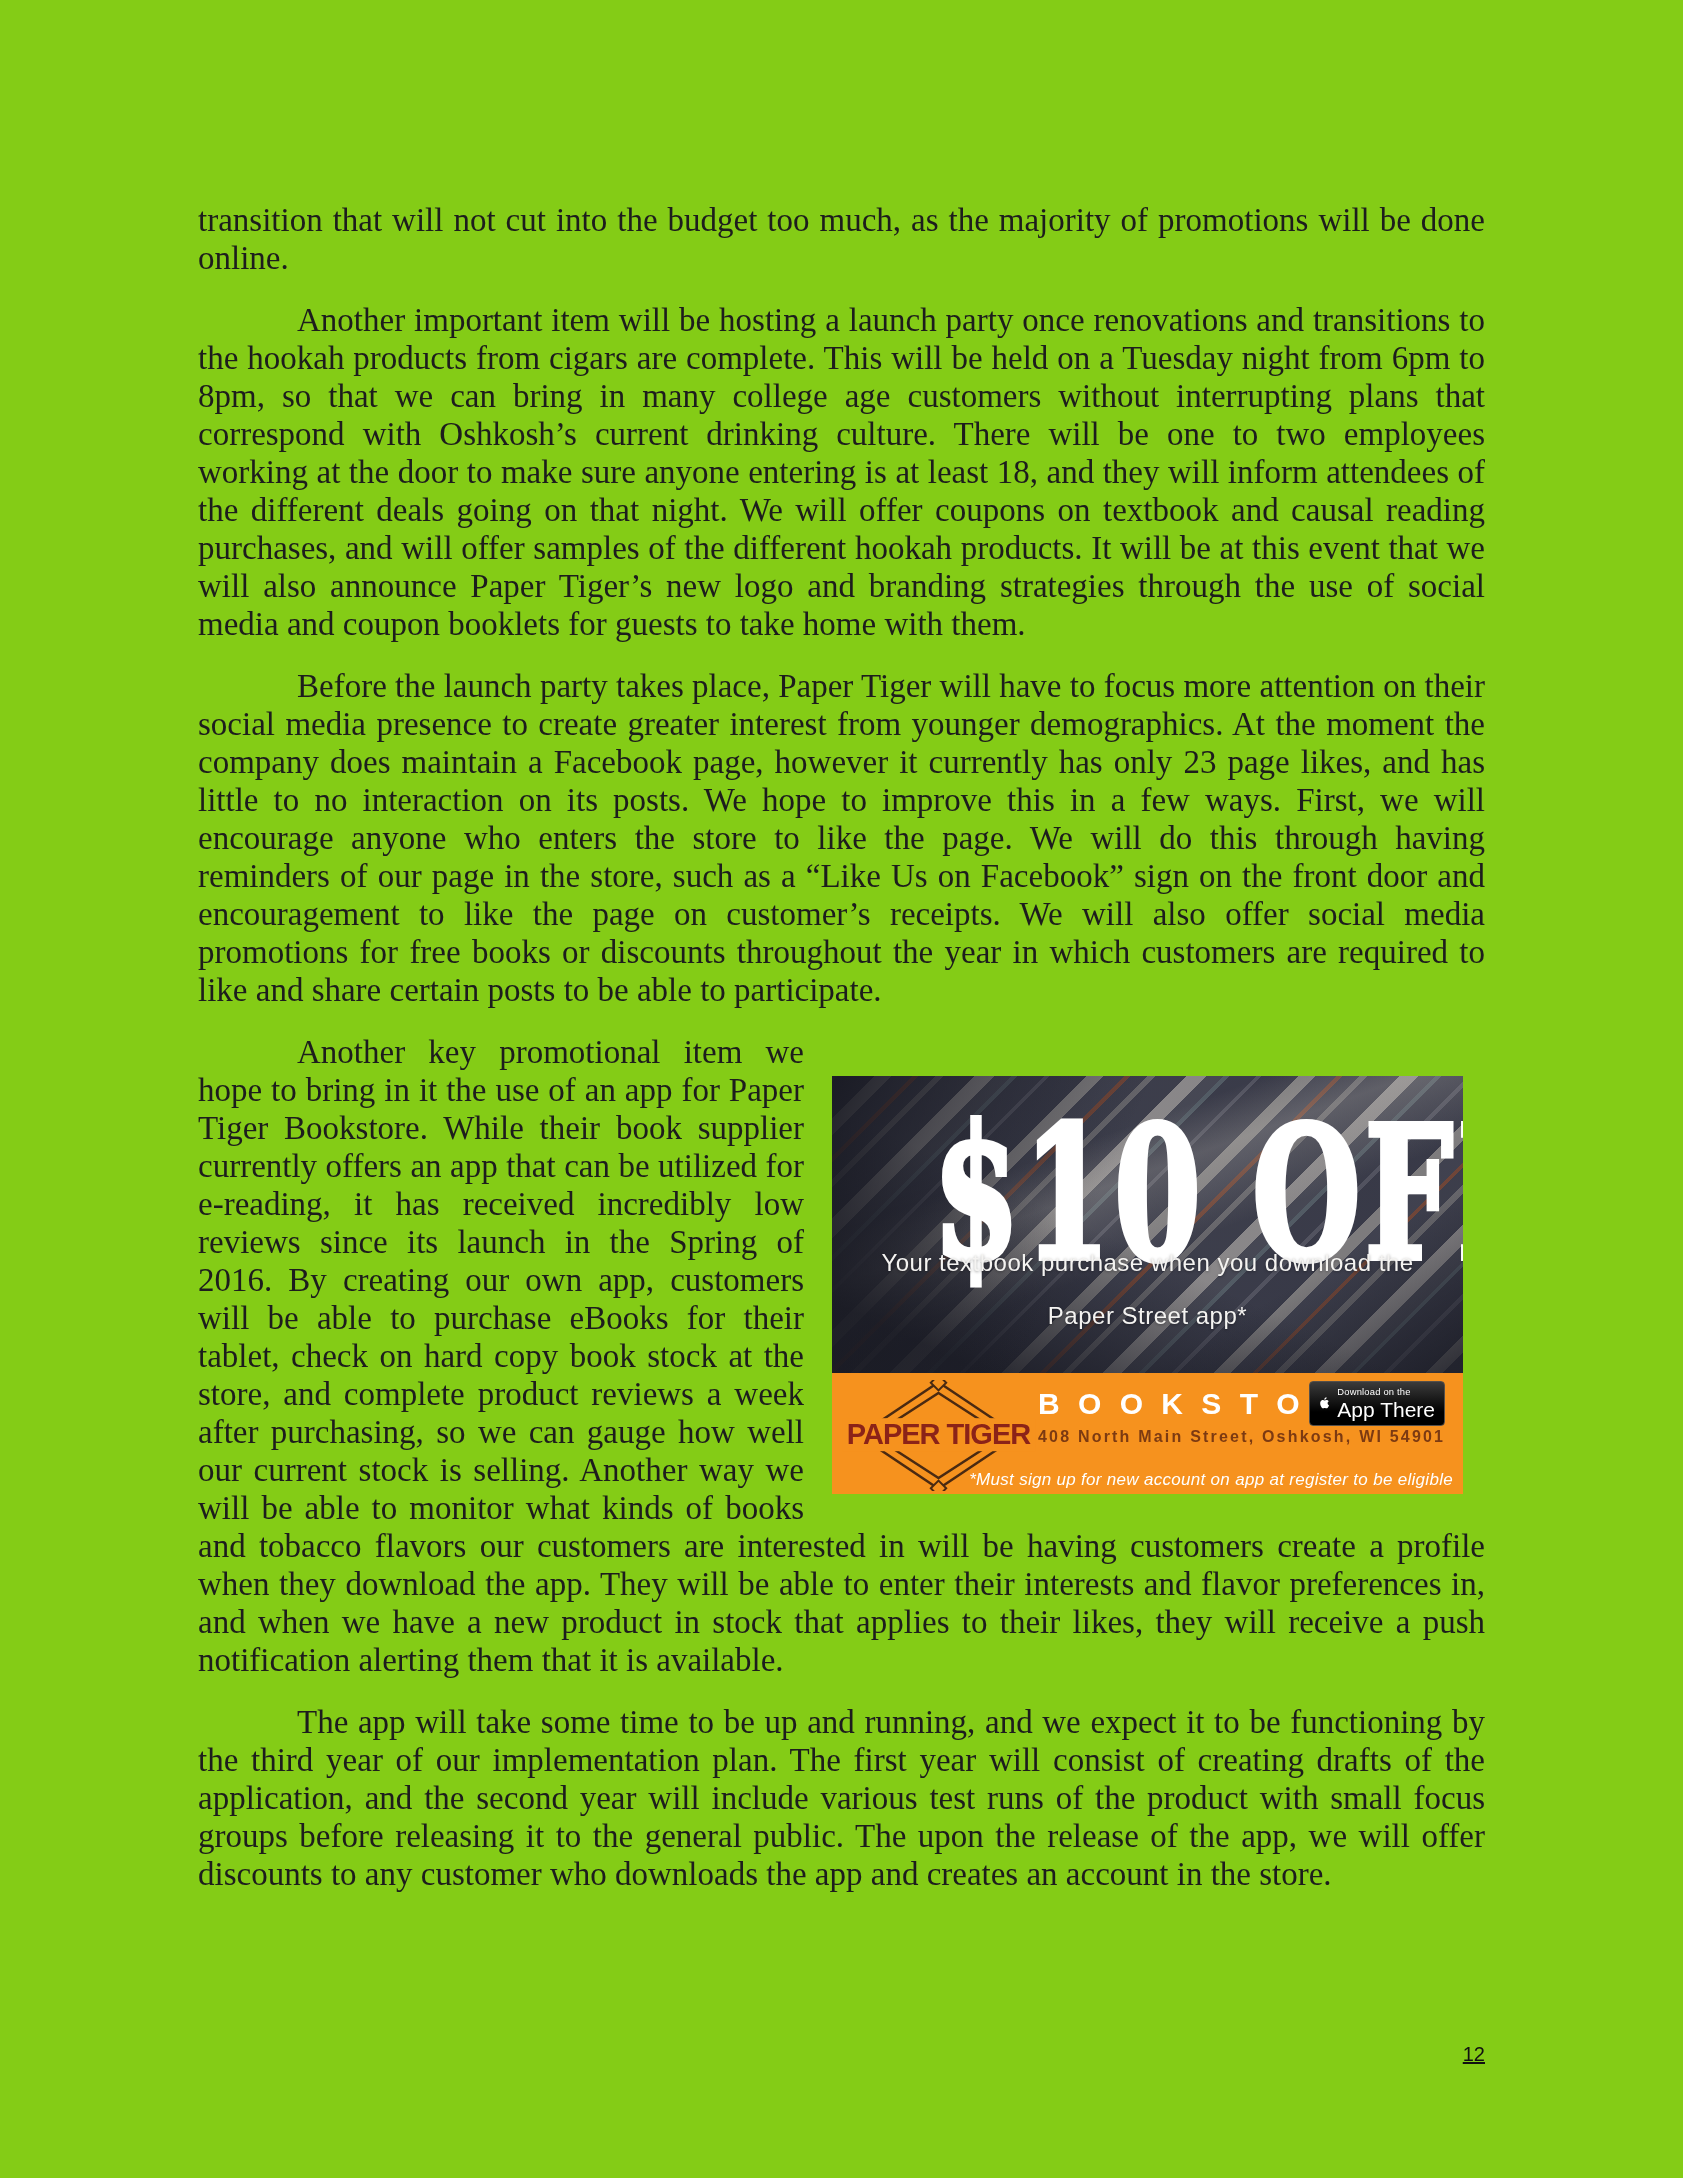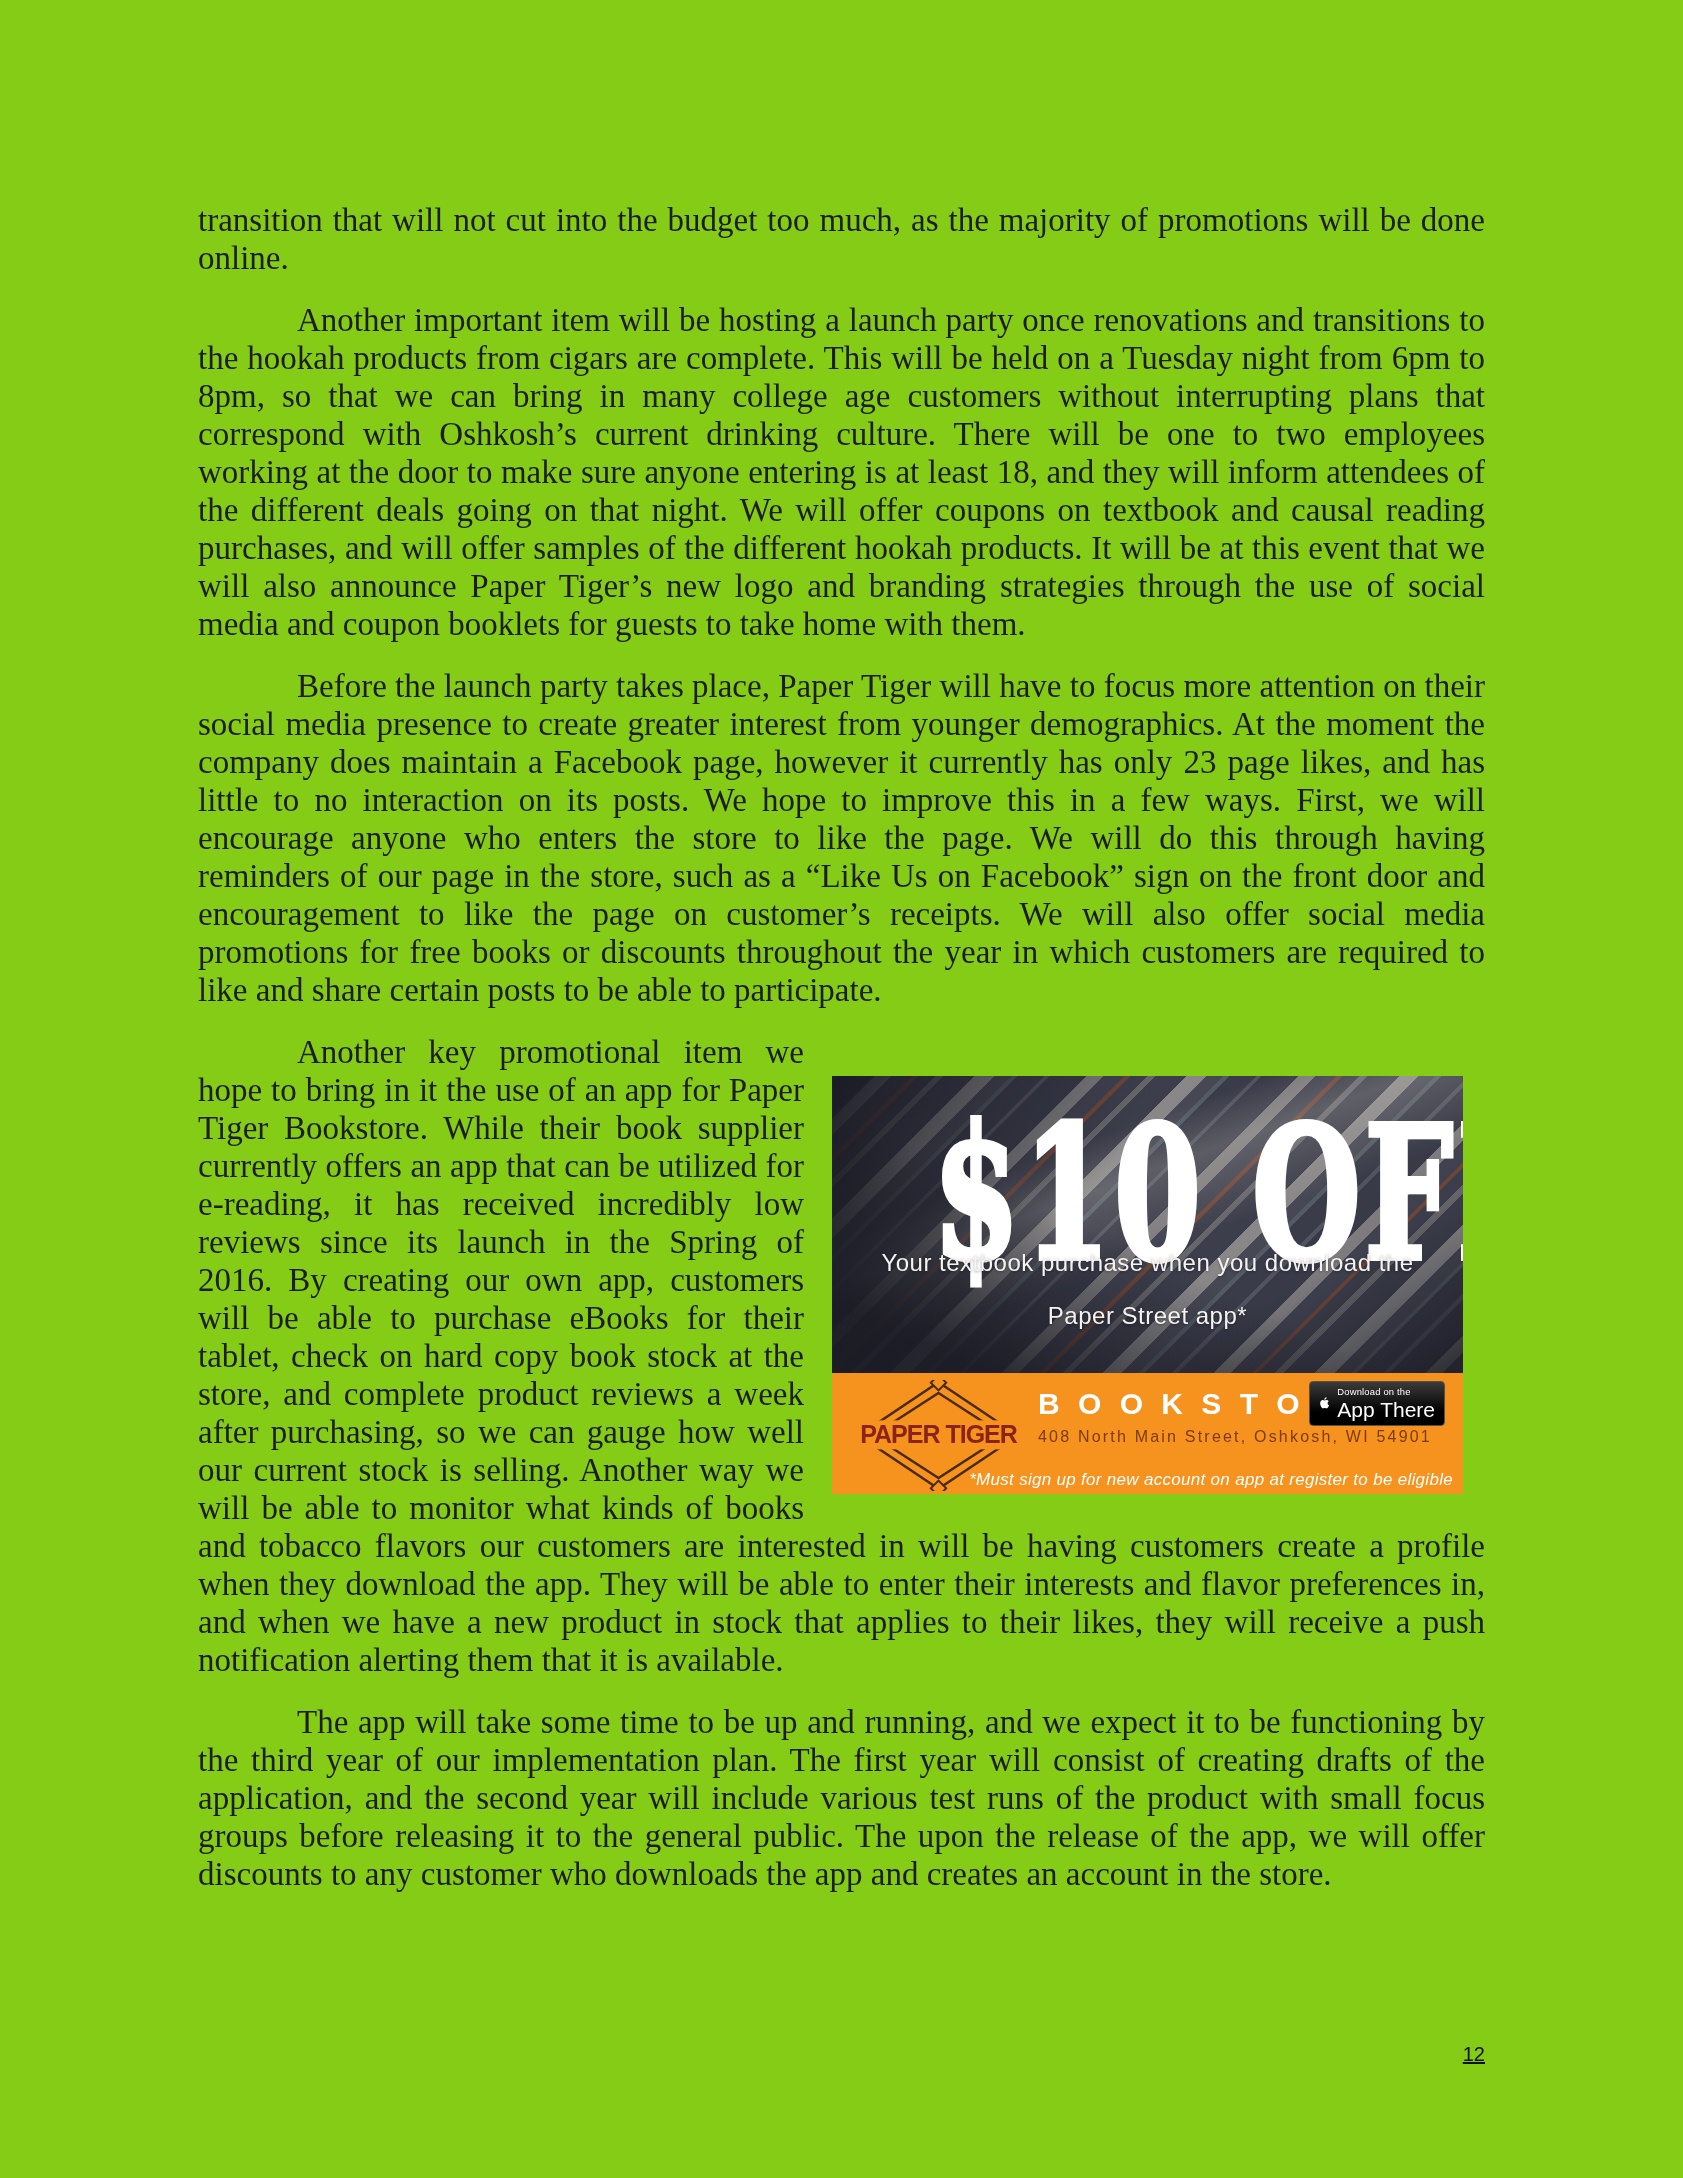--- a/index.html
+++ b/index.html
@@ -107,37 +107,37 @@
   .logo-text {
     display: block;
     position: absolute;
     top: 50%;
     left: 50%;
     transform: translate(-50%, -54%);
     background: #F6921E;
     padding: 0 5px;
     color: #8B2318;
     font-weight: bold;
-    font-size: 25px;
+    font-size: 29px;
     letter-spacing: -1px;
     white-space: nowrap;
   }
   .store-block { display: block; position: absolute; left: 206px; top: 14px; }
   .store-name {
     display: block;
     color: #ffffff;
     font-weight: bold;
     font-size: 30px;
     letter-spacing: 5px;
   }
   .store-address {
     display: block;
     margin-top: 7px;
     color: #7C3A12;
-    font-weight: normal;
+    font-weight: bold;
     font-size: 16px;
     letter-spacing: 2.2px;
     text-align: center;
   }
   .disclaimer {
     display: block;
     position: absolute;
     right: 10px;
     bottom: 4px;
     color: #ffffff;

